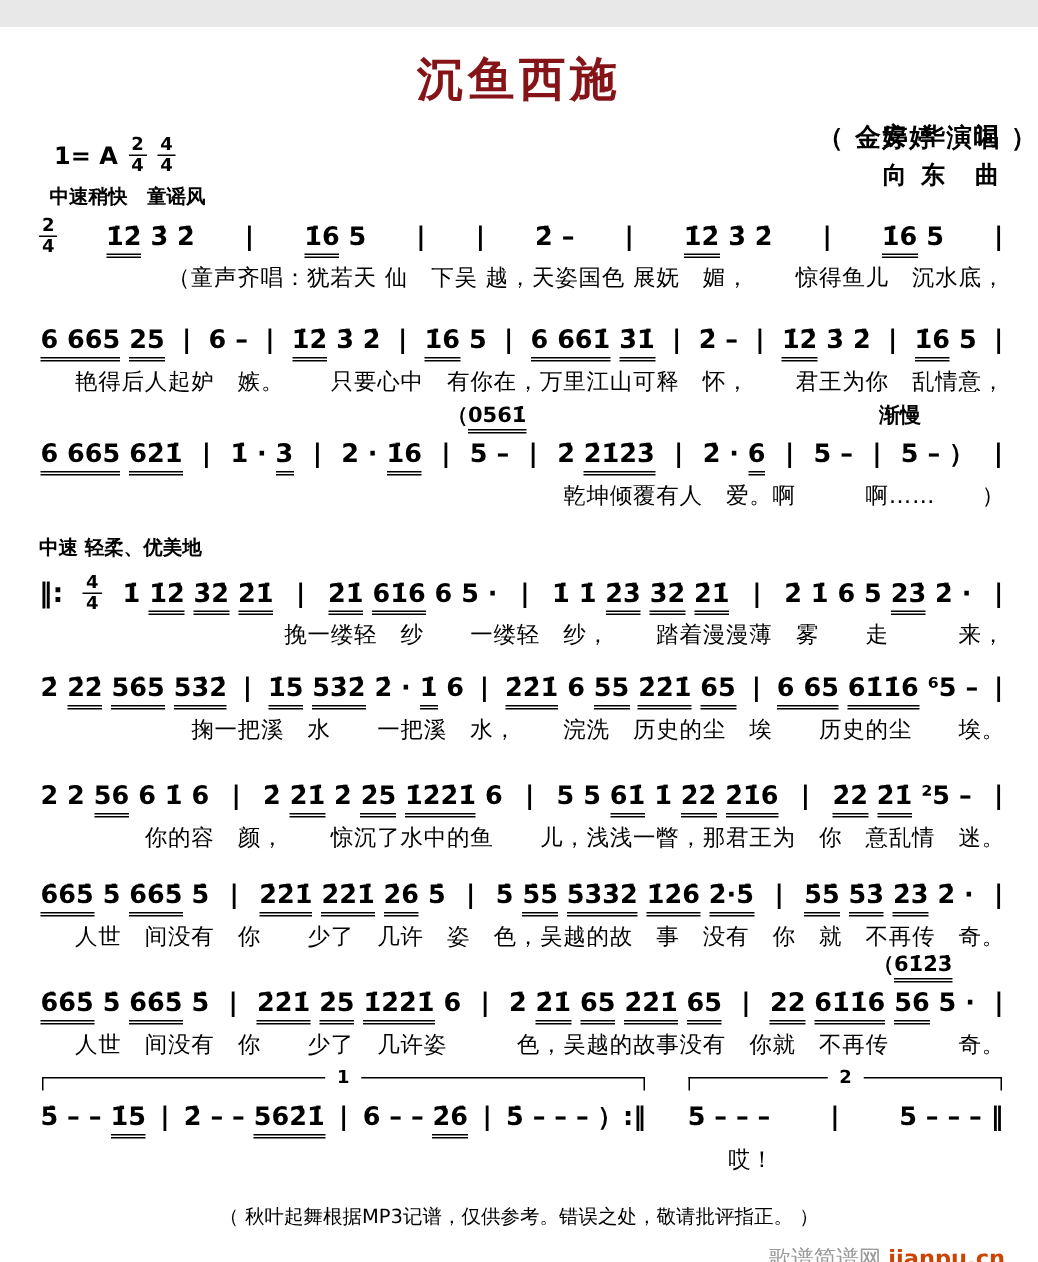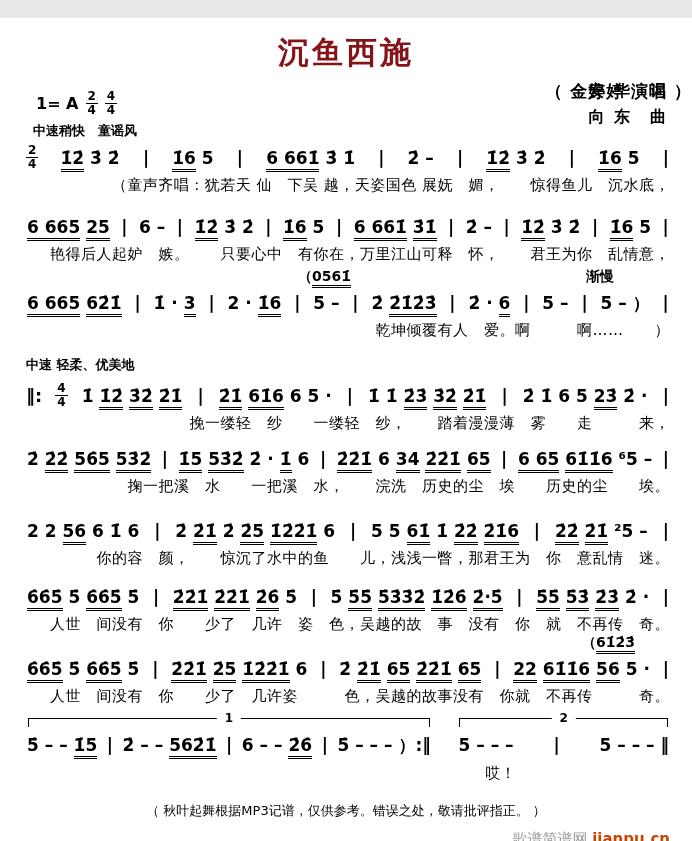--- a/index.html
+++ b/index.html
@@ -77,21 +77,20 @@
       <div class="system" style="top: 126px;">
         <div class="notes-row">
           <span class="frac">
             <span class="n">2</span>
             <span class="d">4</span>
           </span>
           <span class="bar"><span class="beam">1̇2̇</span> 3̇ 2̇</span>
           <span class="bl">|</span>
           <span class="bar"><span class="beam">1̇6</span> 5</span>
           <span class="bl">|</span>
-          <span class="bar"><span class="beam">6 661̇</span> 3̇ 1̇</span>
           <span class="bl">|</span>
           <span class="bar">2̇ –</span>
           <span class="bl">|</span>
           <span class="bar"><span class="beam">1̇2̇</span> 3̇ 2̇</span>
           <span class="bl">|</span>
           <span class="bar"><span class="beam">1̇6</span> 5</span>
           <span class="bl">|</span>
         </div>
         <div class="lyrics">（童声齐唱：犹若天 仙　下吴 越，天姿国色 展妩　媚，　　惊得鱼儿　沉水底，</div>
       </div>
@@ -159,21 +158,21 @@
           <span class="bl">|</span>
         </div>
         <div class="lyrics">挽一缕轻　纱　　一缕轻　纱，　　踏着漫漫薄　雾　　走　　　来，</div>
       </div>
       <div class="system" style="top: 428px;">
         <div class="notes-row">
           <span class="bar">2̇ <span class="beam">2̇2̇</span> <span class="beam">56̇5</span> <span class="beam">53̇2̇</span></span>
           <span class="bl">|</span>
           <span class="bar"><span class="beam">1̇5</span> <span class="beam">53̇2̇</span> 2̇ · <span class="beam">1̇</span> 6</span>
           <span class="bl">|</span>
-          <span class="bar"><span class="beam">2̇2̇1̇</span> 6 <span class="beam">34</span> <span class="beam">2̇2̇1̇</span> <span class="beam">65</span></span>
+          <span class="bar"><span class="beam">2̇2̇1̇</span> 6 <span class="beam">55</span> <span class="beam">2̇2̇1̇</span> <span class="beam">65</span></span>
           <span class="bl">|</span>
           <span class="bar"><span class="beam">6 65</span> <span class="beam">61̇1̇6</span> ⁶5 –</span>
           <span class="bl">|</span>
         </div>
         <div class="lyrics">掬一把溪　水　　一把溪　水，　　浣洗　历史的尘　埃　　历史的尘　　埃。</div>
       </div>
       <div class="system" style="top: 500px;">
         <div class="notes-row">
           <span class="bar">2 2 <span class="beam">56</span> 6 1̇ 6</span>
           <span class="bl">|</span>

